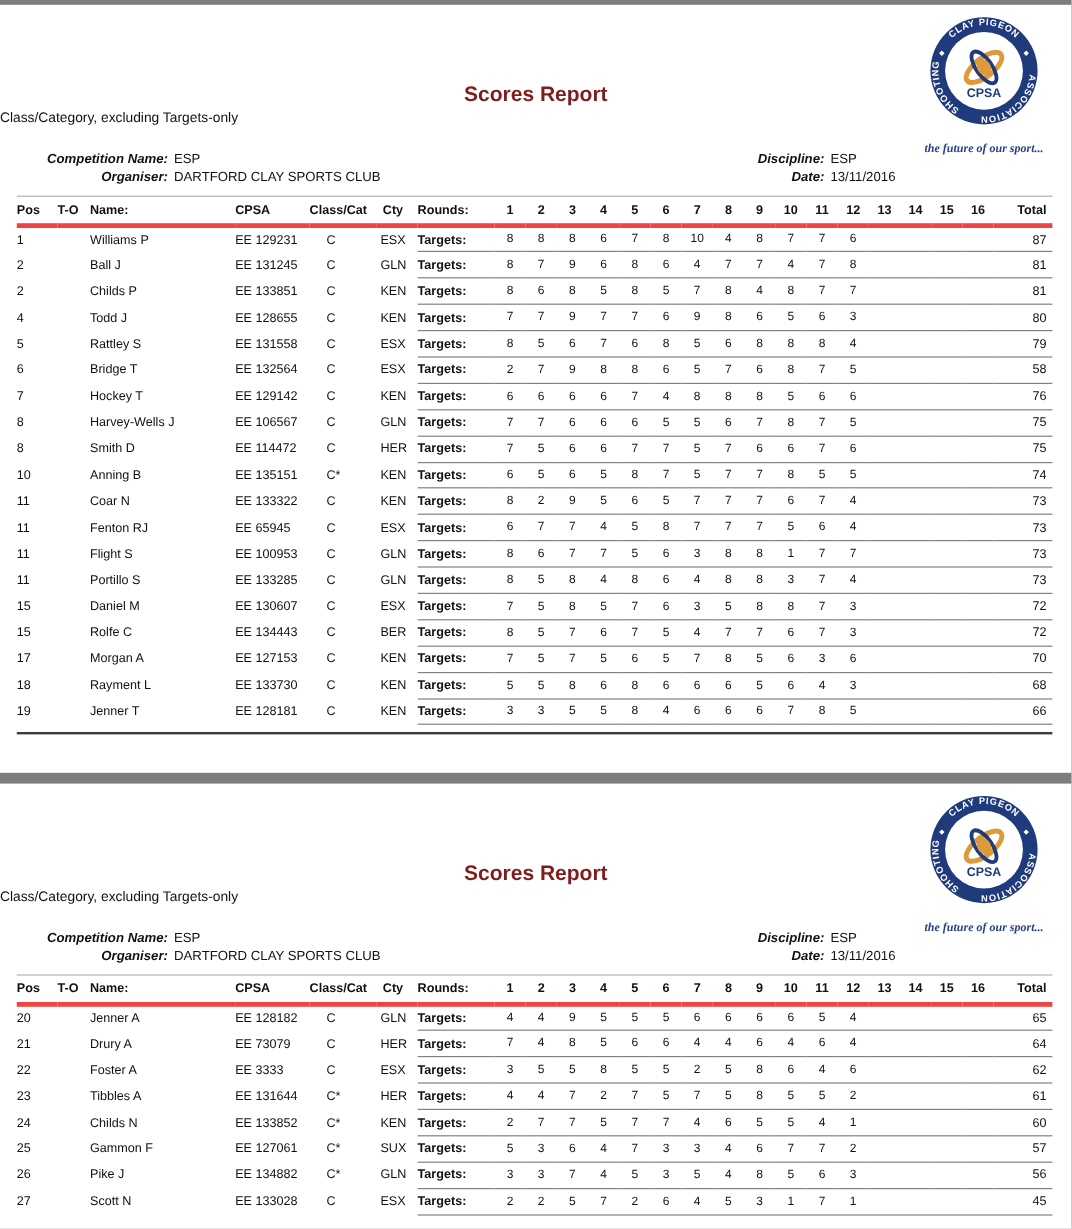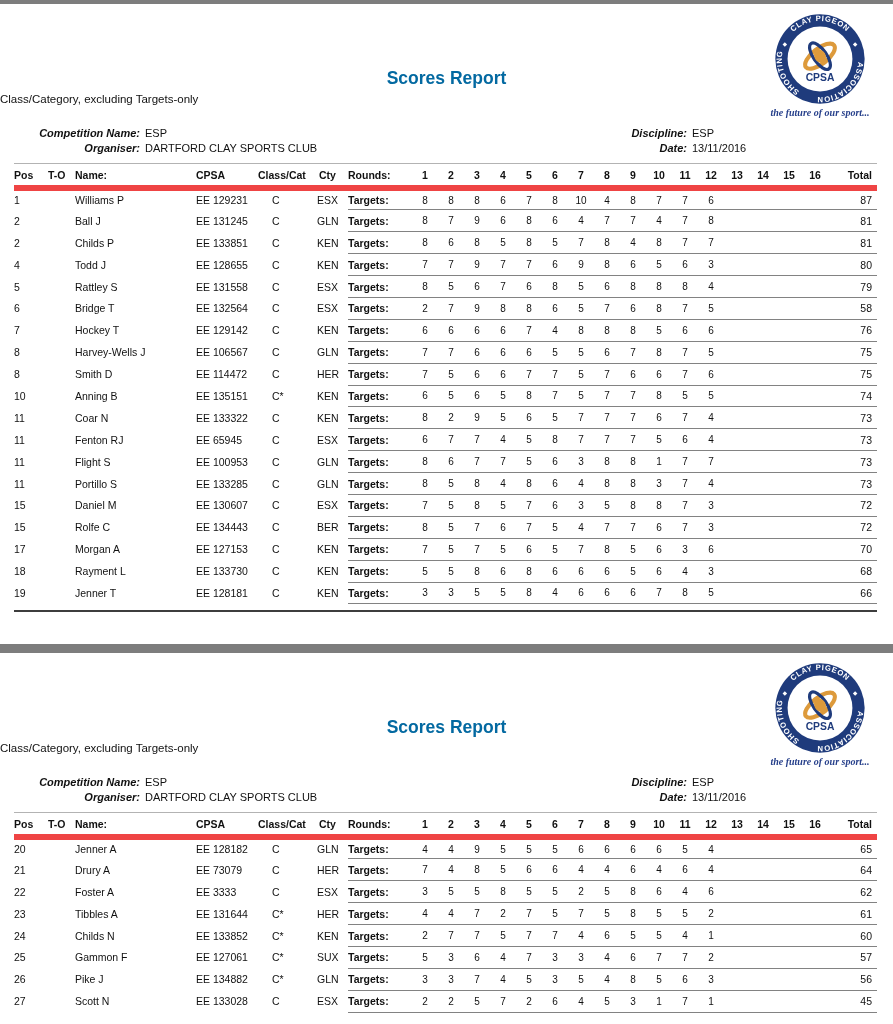--- a/index.html
+++ b/index.html
@@ -13,40 +13,40 @@
   .page { position: relative; width: 893px; background: #ffffff; }
   #page1 { height: 640px; margin-top: 4px; }
   #page2 { height: 400px; margin-top: 9px; }
 
   
   .logo-wrap { position: absolute; top: 8px; right: 20px; width: 106px; text-align: center; }
   .logo-wrap svg { width: 94px; height: 94px; display: block; margin: 0 auto; }
   .ring-text { font-family: "Liberation Sans", sans-serif; font-size: 8.2px; font-weight: bold; fill: #ffffff; letter-spacing: 0.7px; }
   .cpsa-text { font-family: "Liberation Sans", sans-serif; font-size: 11px; font-weight: bold; fill: #1f3b7c;
                text-anchor: middle; paint-order: stroke; stroke: #ffffff; stroke-width: 1.4px; }
-  .logo-tagline { margin-top: 1px; font-family: "Liberation Serif", serif; font-style: italic; font-weight: 600;
+  .logo-tagline { margin-top: 13px; font-family: "Liberation Serif", serif; font-style: italic; font-weight: 600;
                   font-size: 10px; color: #27408b; white-space: nowrap; }
 
   
-  .title { padding-top: 64px; text-align: center; font-size: 17.5px; font-weight: bold; color: #0369a1; line-height: 20px; }
+  .title { padding-top: 64px; text-align: center; font-size: 17.5px; font-weight: bold; color: #7f1d1d; line-height: 20px; }
   .subtitle { margin-top: 4px; text-align: left; font-size: 11.5px; line-height: 14px; }
 
   
   .info { display: flex; justify-content: space-between; margin: 20px 16px 0 14px; padding-bottom: 7px; border-bottom: 1px solid #b3b3b3; font-size: 11px; }
   .info-line { line-height: 15px; white-space: nowrap; }
   .info-label { display: inline-block; font-weight: bold; text-align: right; font-style: italic; }
   .info-left .info-label { width: 126px; }
   .info-right { width: 190px; margin-right: 95px; }
   .info-right .info-label { width: 95px; }
   .info-value { padding-left: 5px; }
 
   
   table { border-collapse: collapse; table-layout: fixed; width: 863px; margin: 0 16px 0 14px; }
   th, td { font-size: 10.5px; white-space: nowrap; overflow: visible; }
-  thead th { border-bottom: 6px solid #ef4444; height: 24px; text-align: left; font-weight: bold; vertical-align: middle; }
+  thead th { border-bottom: 4px solid #ef4444; height: 24px; text-align: left; font-weight: bold; vertical-align: middle; }
   tbody td { height: 21.9px; vertical-align: middle; }
   td.sec { border-bottom: 1px solid #828282; }
   .c-pos  { width: 34px; }
   .c-to   { width: 27px; }
   .c-name { width: 121px; }
   .c-cpsa { width: 62px; }
   .c-class{ width: 56px; }
   td.c-class { padding-left: 14px; }
   .c-cty  { width: 34px; padding-left: 3px; }
   th.c-cty { padding-left: 5px; }

